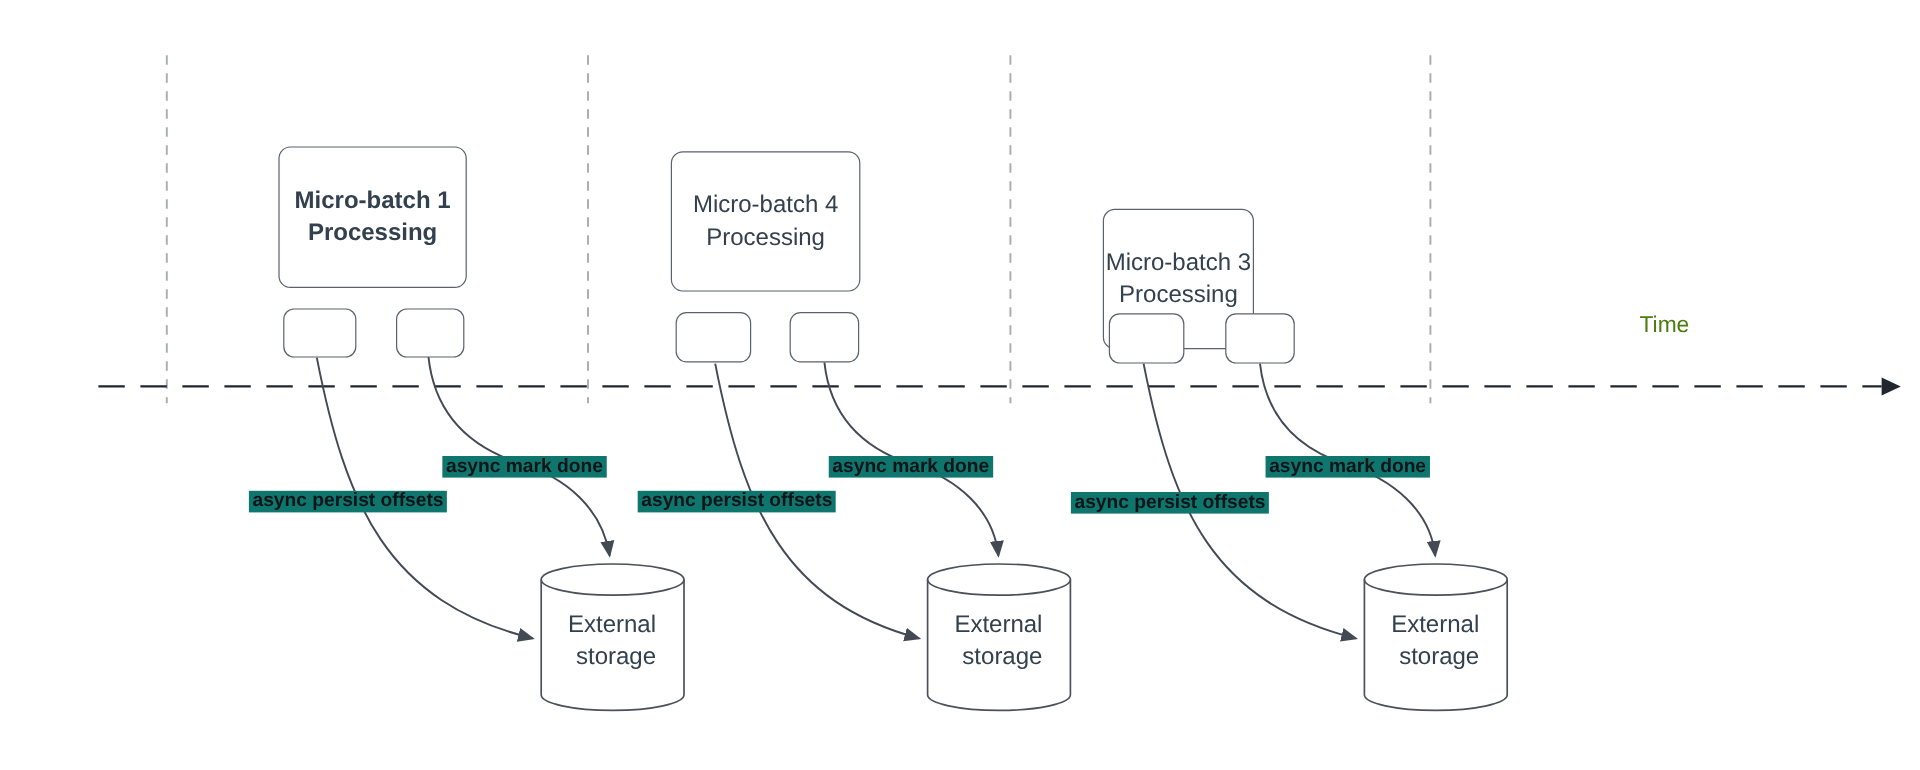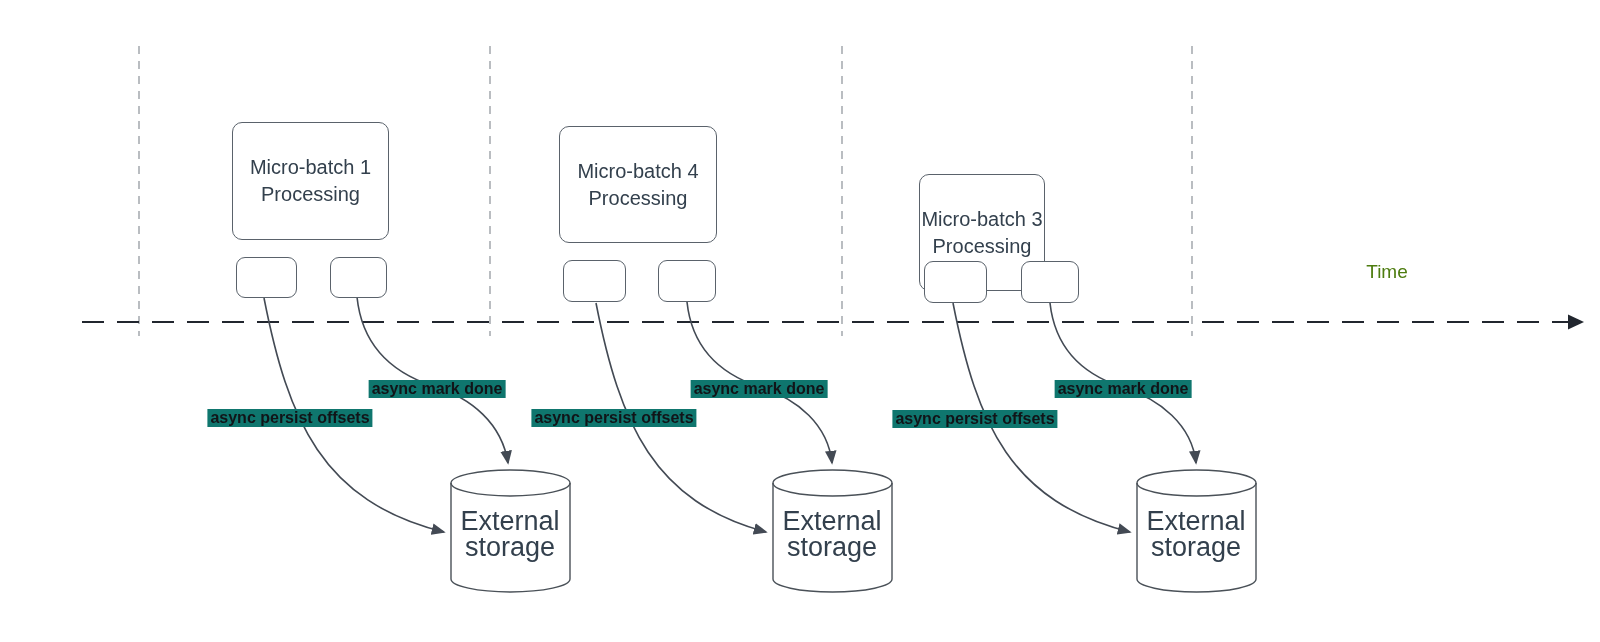--- a/index.html
+++ b/index.html
@@ -17,21 +17,21 @@
   }
   .mini-box{
     box-sizing:border-box;
     border:1px solid #5a626b;border-radius:9px;background:#ffffff;
   }
   .edge-label{
     font-weight:bold;font-size:16px;color:#111418;background:#0f766e;
     padding:0 3px;transform:translate(-50%,-50%);white-space:nowrap;
   }
   .cyl-label{
-    color:#33404d;font-size:27px;line-height:26px;text-align:center;
+    color:#33404d;font-size:20px;line-height:26px;text-align:right;
     transform:translate(-50%,-50%);
   }
   .time-label{
     color:#4d7c0f;font-size:19px;transform:translate(-50%,-50%);white-space:nowrap;
   }
 </style>
 </head>
 <body>
 
 <div class="canvas">
@@ -73,21 +73,21 @@
         <path d="M 773 483 A 59.5 13 0 0 1 892 483 L 892 579 A 59.5 13 0 0 1 773 579 Z"></path>
         <path d="M 773 483 A 59.5 13 0 0 0 892 483" fill="none"></path>
       </g>
       <g>
         <path d="M 1137 483 A 59.5 13 0 0 1 1256 483 L 1256 579 A 59.5 13 0 0 1 1137 579 Z"></path>
         <path d="M 1137 483 A 59.5 13 0 0 0 1256 483" fill="none"></path>
       </g>
     </g>
   </svg>
 
-  <div class="abs node-box" style="left:232px;top:122px;width:157px;height:118px;">
+  <div class="abs node-box" style="left:232px;top:122px;width:157px;height:118px;font-weight:bold;">
     <span>Micro-batch 1</span>
     <span>Processing</span>
   </div>
   <div class="abs mini-box" style="left:236px;top:257px;width:61px;height:41px;"></div>
   <div class="abs mini-box" style="left:330px;top:257px;width:57px;height:41px;"></div>
   <div class="abs edge-label" style="left:290px;top:418px;">async persist offsets</div>
   <div class="abs edge-label" style="left:437px;top:389px;">async mark done</div>
   <div class="abs cyl-label" style="left:510px;top:534px;">
     <div>External</div>
     <div>storage</div>

